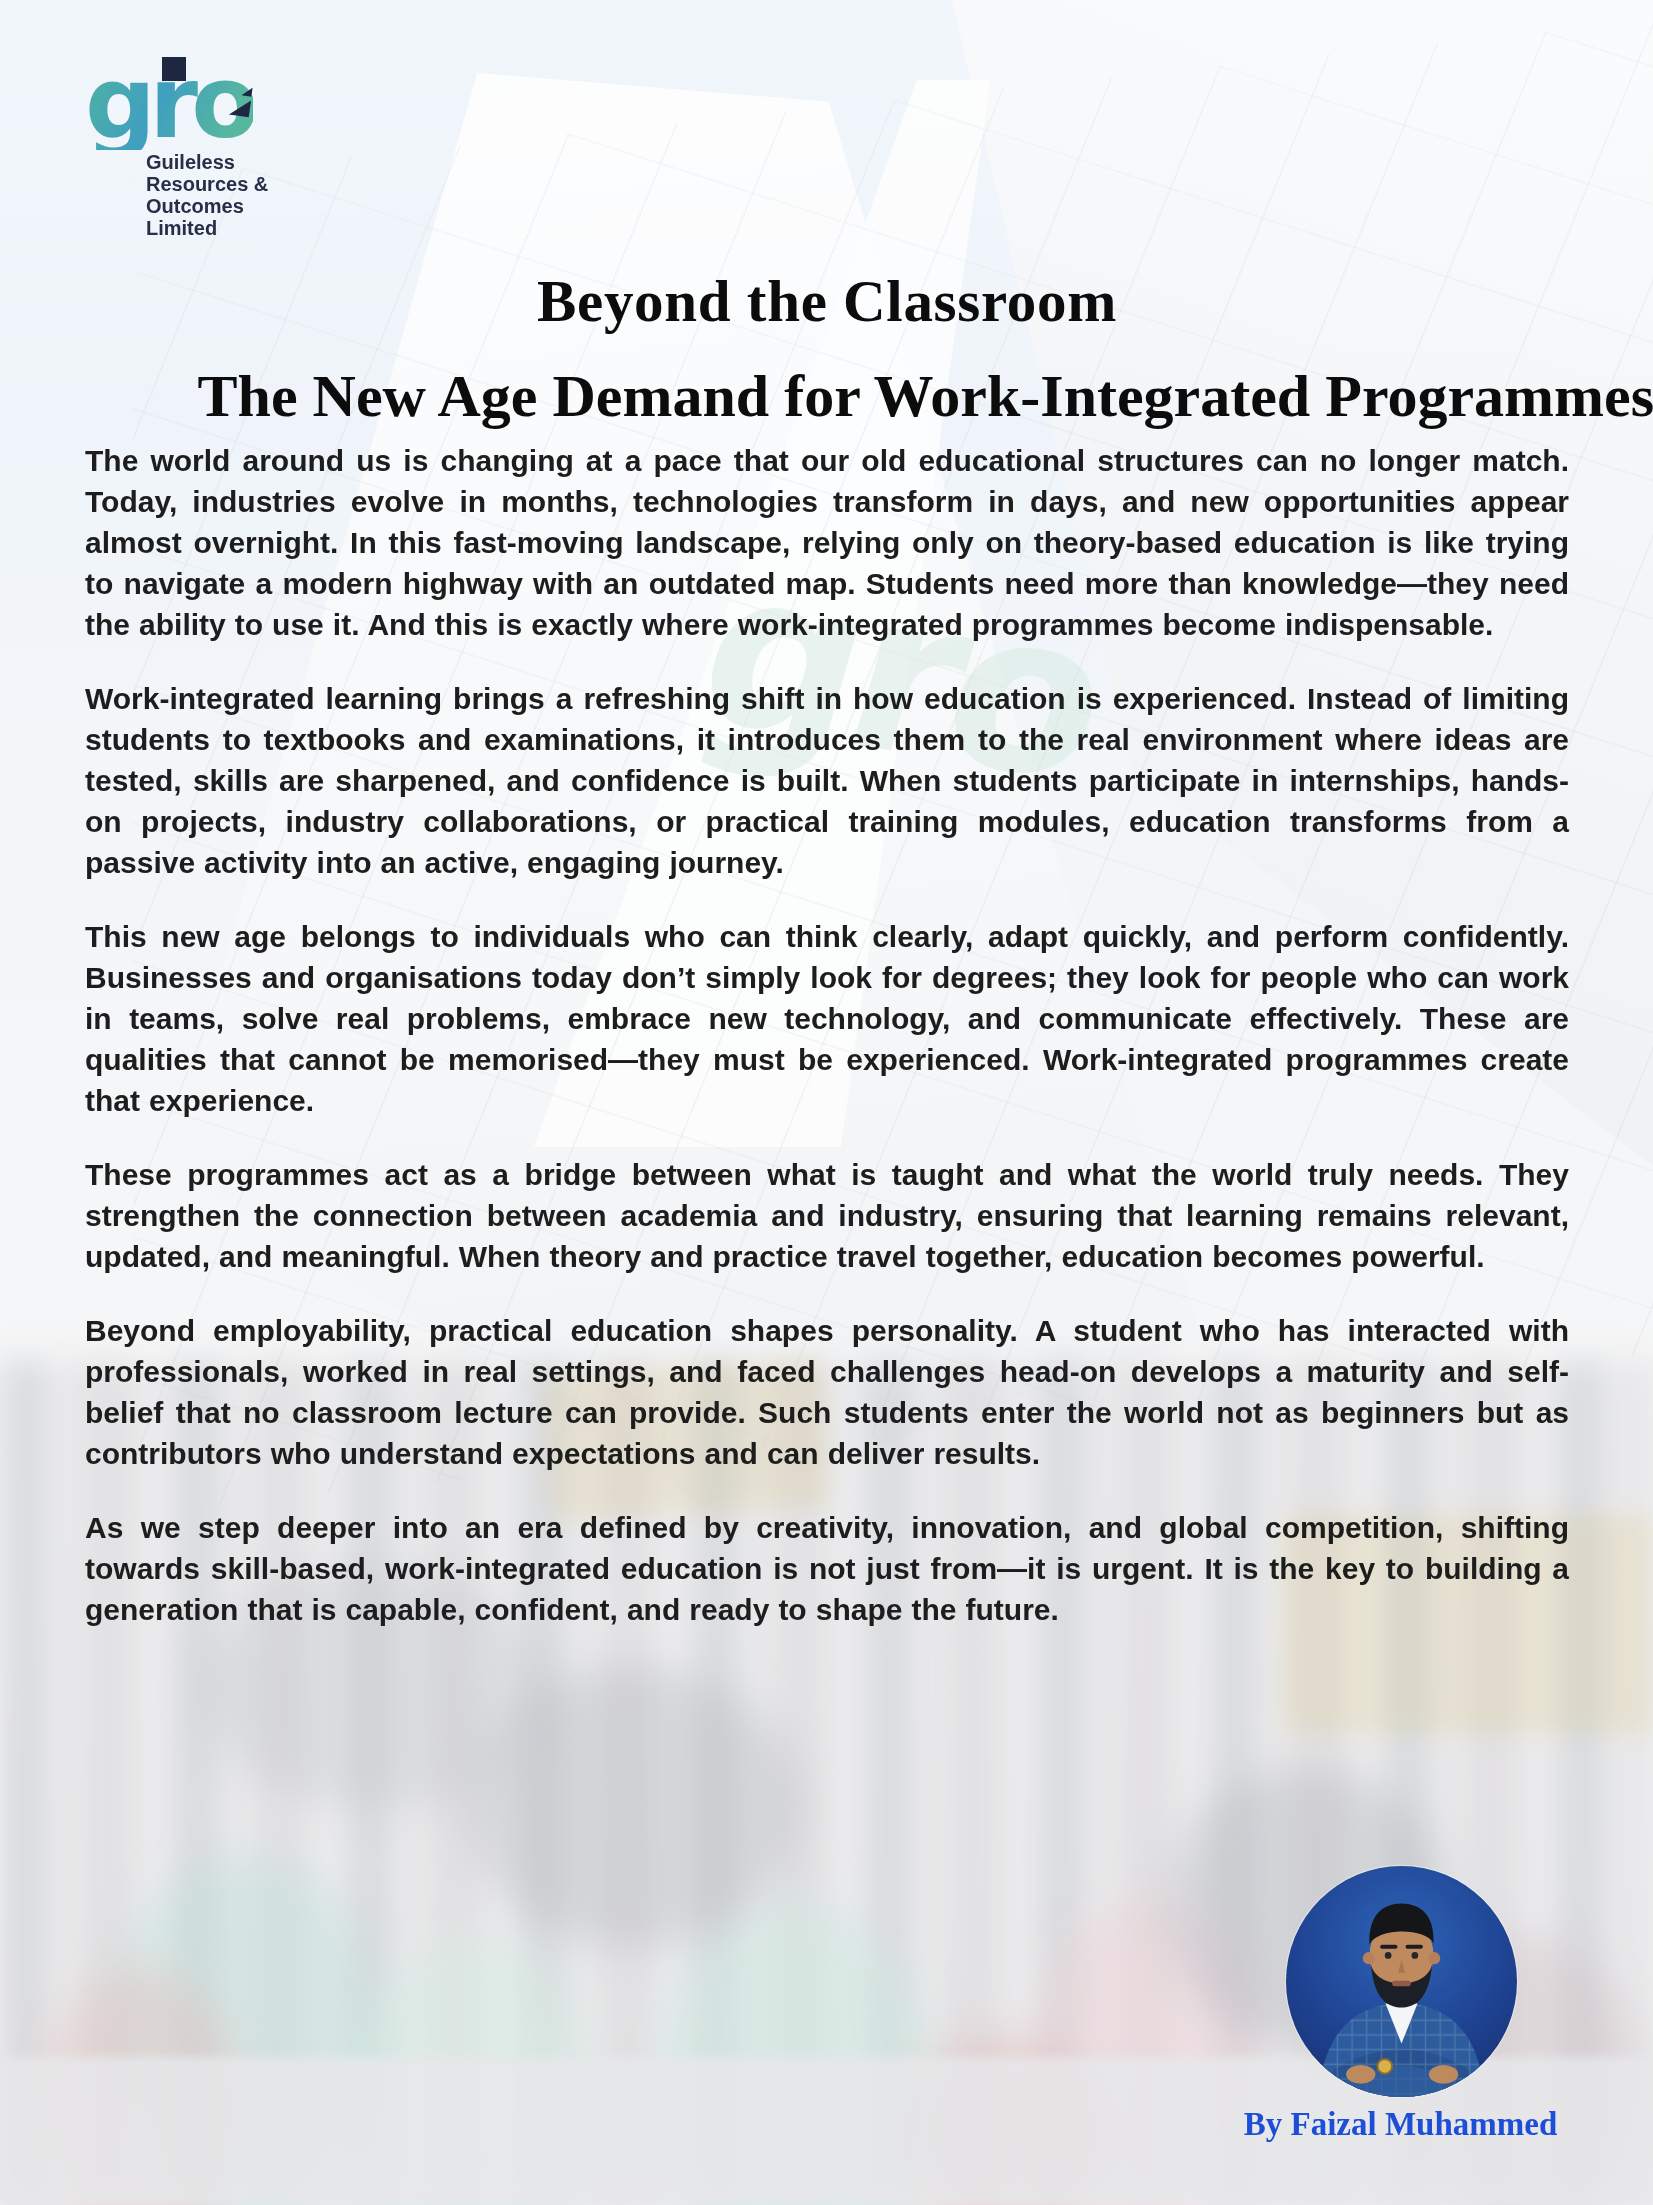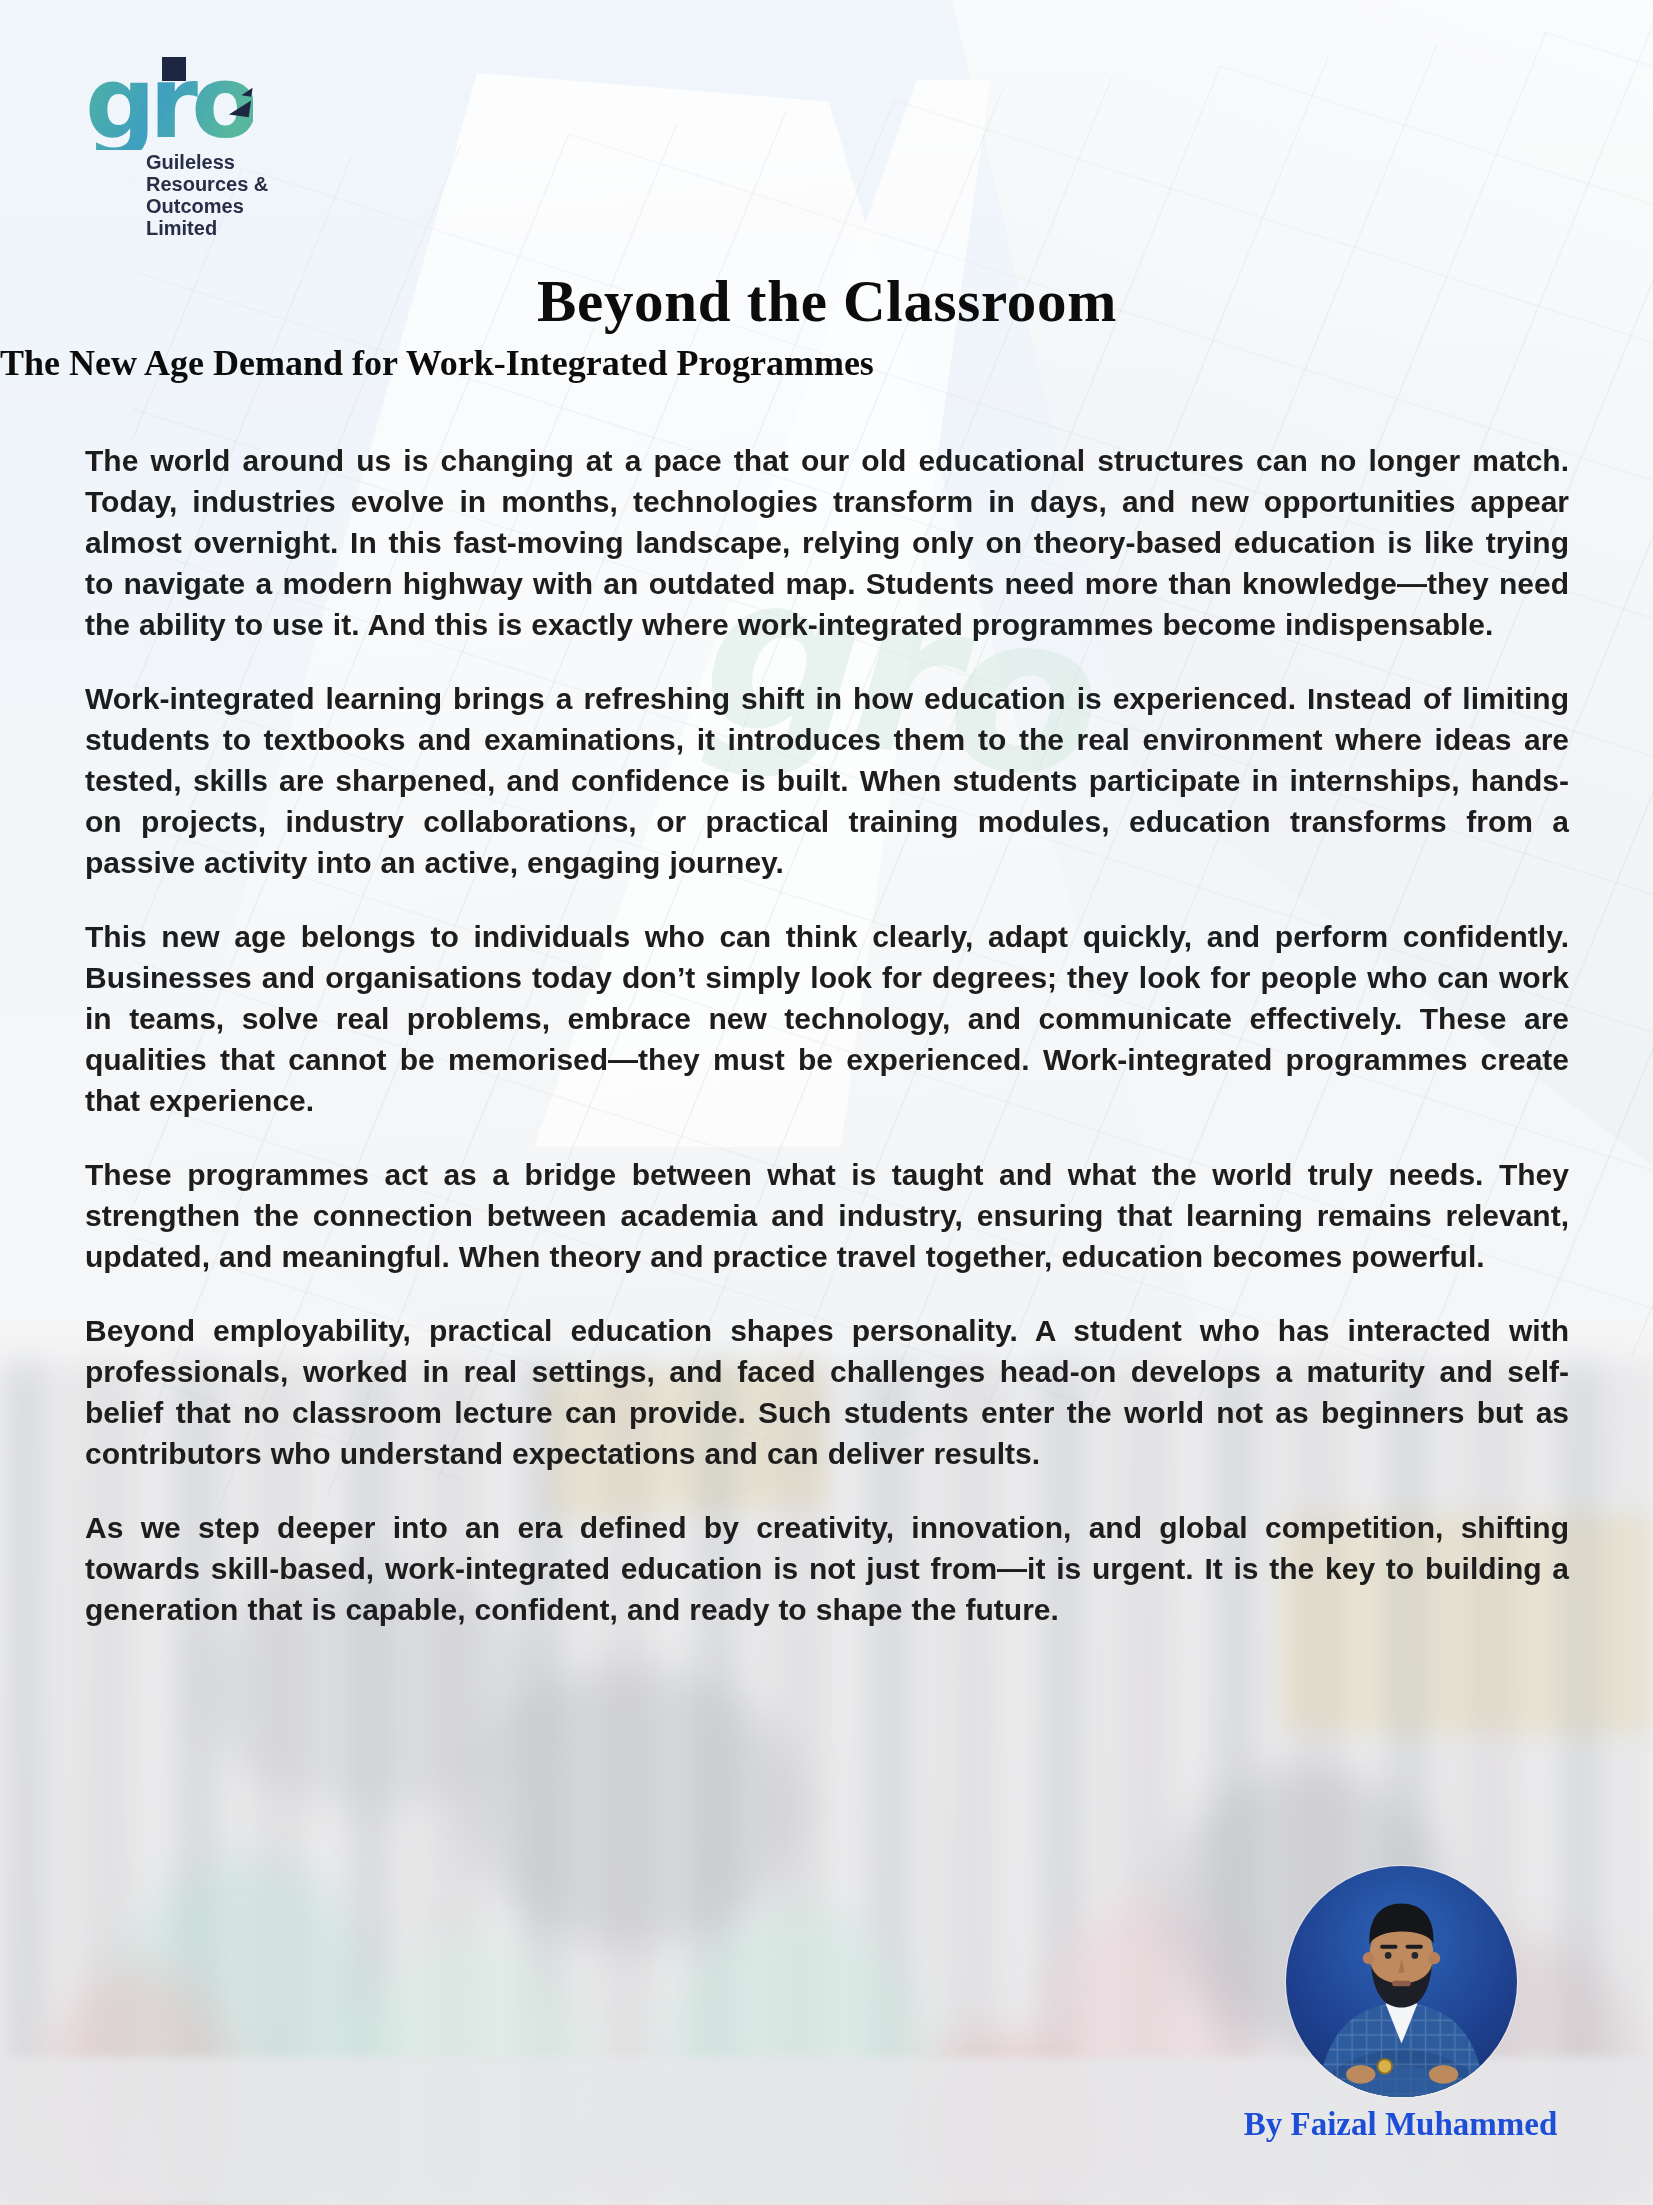--- a/index.html
+++ b/index.html
@@ -105,23 +105,23 @@
 
   
   .title {
     position: absolute; left: 0; right: 0; top: 227px;
     text-align: center;
     font-family: "Liberation Serif", serif; font-weight: bold;
     font-size: 59px; color: #0c0c0c; letter-spacing: 0.7px;
   }
   .subtitle {
     position: absolute; left: 0; right: 0; top: 312px;
-    text-align: left;
+    text-align: right;
     font-family: "Liberation Serif", serif; font-weight: bold;
-    font-size: 36px; color: #0c0c0c;
+    font-size: 60px; color: #0c0c0c;
   }
 
   
   .article { position: absolute; left: 85px; right: 85px; top: 440px; }
   .article p {
     margin: 0 0 33px 0;
     font-size: 30px; line-height: 41px;
     text-align: justify; color: #1d1d1d;
     word-spacing: 0.7px;
     font-weight: bold;

